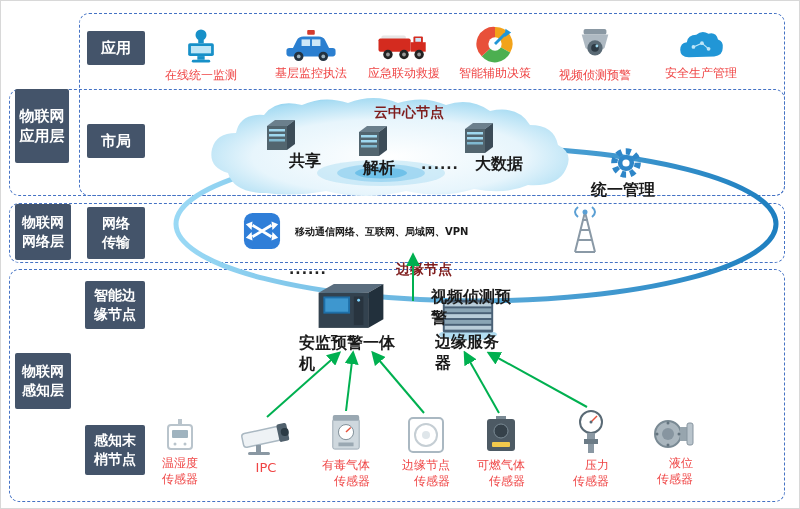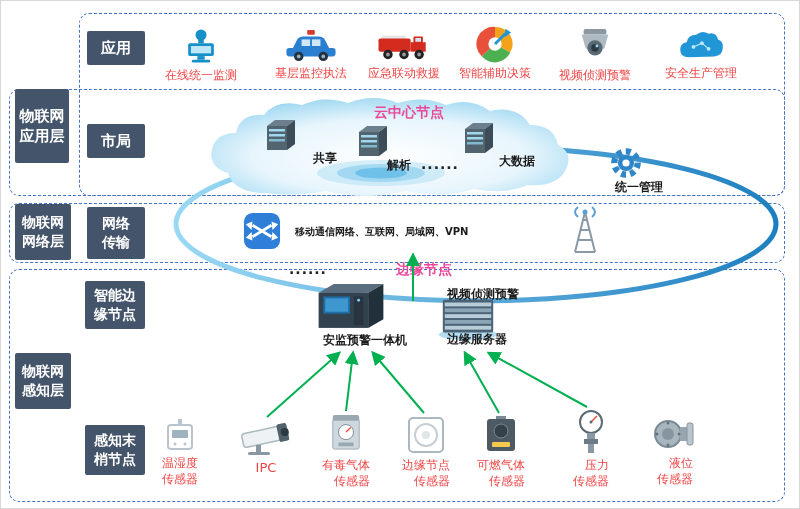--- a/index.html
+++ b/index.html
@@ -1,24 +1,24 @@
 <!DOCTYPE html>
 <html><head>
 <meta charset="utf-8">
 <style>
   *{margin:0;padding:0;box-sizing:border-box}
   body{background:#fff;font-family:"DejaVu Sans","Liberation Sans",sans-serif}
   #stage{position:relative;width:800px;height:509px;background:#fff;border:1px solid #d8d8d8;overflow:hidden}
   .dash{position:absolute;border:1.5px dashed #4472C4;border-radius:10px;z-index:0}
   .tag{position:absolute;background:#44546A;color:#fff;font-weight:bold;display:flex;align-items:center;justify-content:center;
        text-align:center;white-space:pre-line;font-size:14px;line-height:1.35;border-radius:2px;z-index:2}
-  .cap{position:absolute;font-size:12px;font-weight:bold;color:#1a1a1a;text-align:right;white-space:pre-line;line-height:1.3;z-index:3}
+  .cap{position:absolute;font-size:16px;font-weight:bold;color:#1a1a1a;text-align:left;white-space:pre-line;line-height:1.3;z-index:3}
   .item{position:absolute;display:flex;flex-direction:column;align-items:center;gap:3px;z-index:2}
   .item .cap2{font-size:12px;font-weight:normal;color:#ef4444;text-align:right;white-space:pre-line;line-height:1.3}
-  .redt{position:absolute;color:#ec4899;font-weight:bold;font-size:14px;text-align:center;z-index:3}
+  .redt{position:absolute;color:#7f1d1d;font-weight:bold;font-size:14px;text-align:center;z-index:3}
   .dots{position:absolute;font-weight:bold;color:#222;font-size:14px;letter-spacing:1px;z-index:3}
   .green{color:#00B050}
   .z1{z-index:1}.z2{z-index:2}.z3{z-index:3}.z5{z-index:5}
   .svgbox{position:absolute;line-height:0}
 </style>
 </head>
 <body>
 
 <div id="stage">
 

